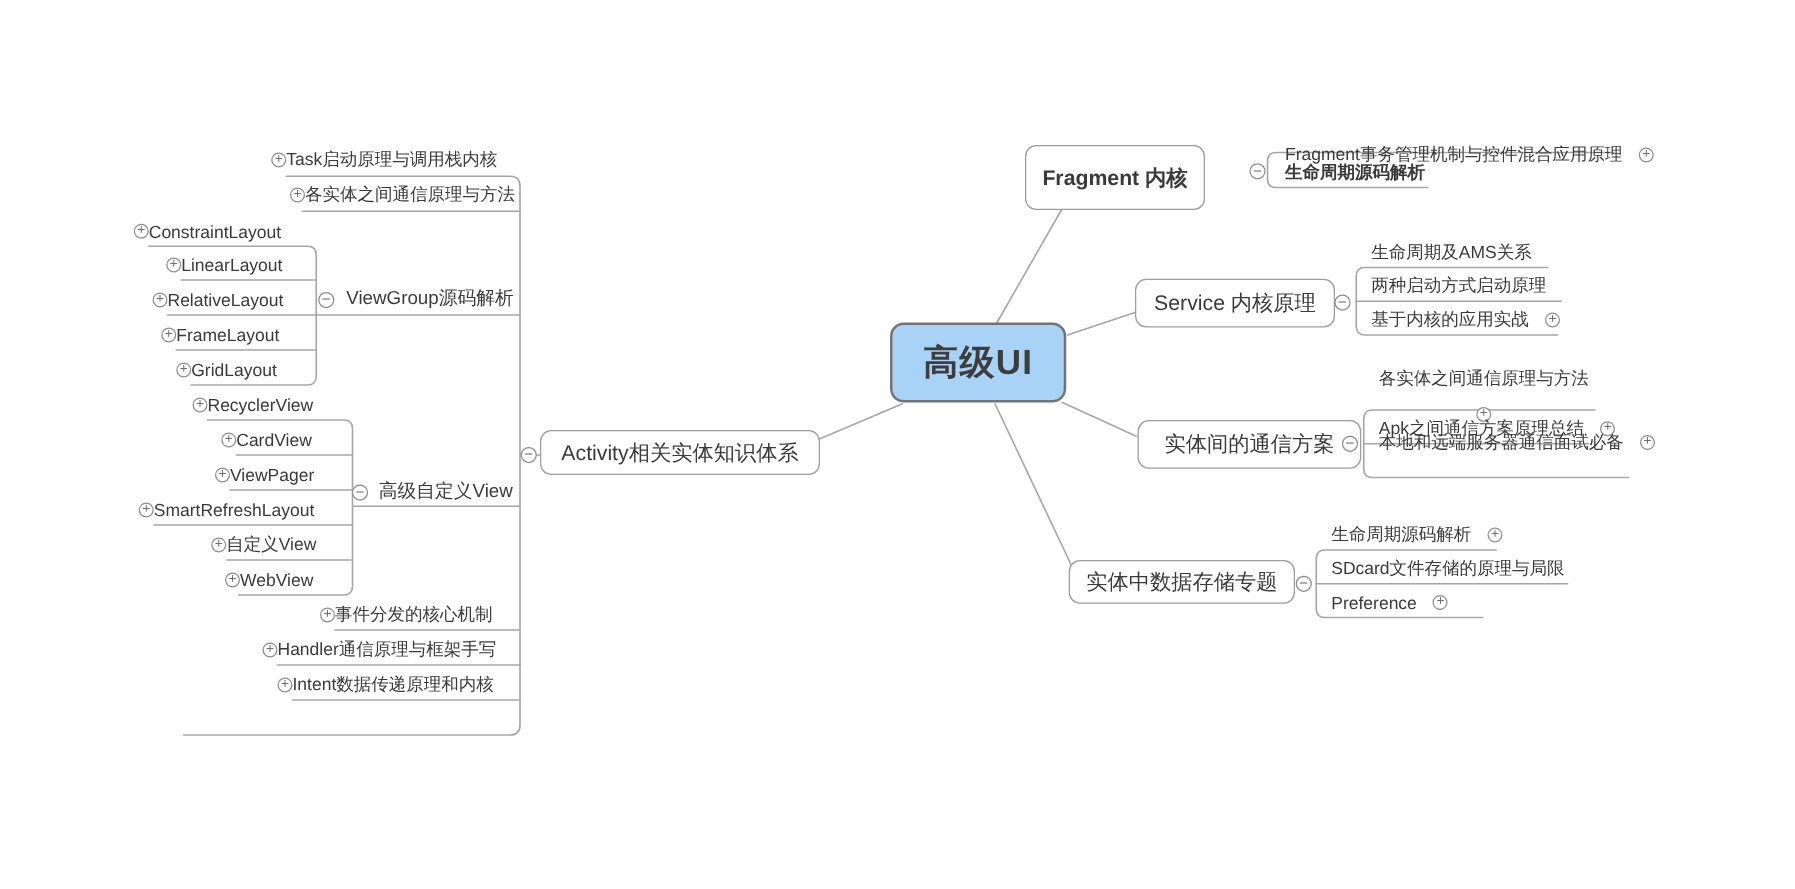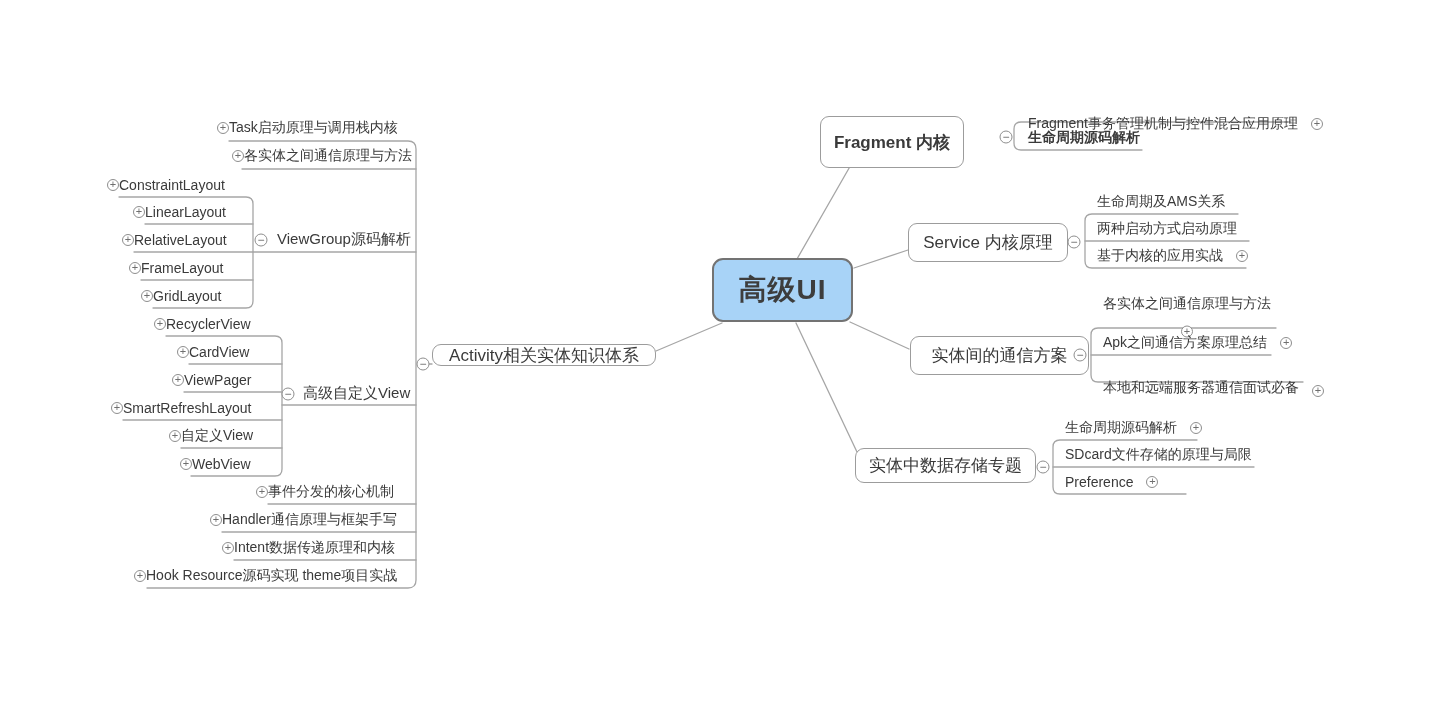--- a/index.html
+++ b/index.html
@@ -85,21 +85,21 @@
 
       <g>
         <path d="M1197,440 H1060 Q1053,440 1053,447 V487 Q1053,494 1060,494 H1186"></path>
         <path d="M1053,467 H1254"></path>
       </g>
     </g>
   </svg>
 
   <div class="topic root" style="left:712px;top:258px;width:141px;height:64px;">高级UI</div>
 
-  <div class="topic" style="left:432px;top:344px;width:224px;height:22px;">Activity相关实体知识体系</div>
+  <div class="topic" style="left:432px;top:344px;width:224px;height:36px;">Activity相关实体知识体系</div>
   <div class="topic" style="left:820px;top:116px;width:144px;height:52px;font-weight:bold;">Fragment 内核</div>
   <div class="topic" style="left:908px;top:223px;width:160px;height:39px;">Service 内核原理</div>
   <div class="topic" style="left:910px;top:336px;width:179px;height:39px;">实体间的通信方案</div>
   <div class="topic" style="left:855px;top:448px;width:181px;height:35px;">实体中数据存储专题</div>
 
   <span class="ticon" style="left:423px;top:364px;"></span>
   <span class="ticon" style="left:1006px;top:137px;"></span>
   <span class="ticon" style="left:1074px;top:242px;"></span>
   <span class="ticon" style="left:1080px;top:355px;"></span>
   <span class="ticon" style="left:1043px;top:467px;"></span>
@@ -166,24 +166,20 @@
     <span>事件分发的核心机制</span>
     </div>
   <div class="leaf" style="left:210px;top:520px;">
     <span class="picon"></span>
     <span>Handler通信原理与框架手写</span>
     </div>
   <div class="leaf" style="left:222px;top:548px;">
     <span class="picon"></span>
     <span>Intent数据传递原理和内核</span>
     </div>
-  <div class="leaf" style="left:134px;top:576px;">
-    <span class="picon"></span>
-    <span>Hook Resource源码实现 theme项目实战</span>
-    </div>
 
   <div class="leaf r" style="left:1028px;top:124px;">
     <span>Fragment事务管理机制与控件混合应用原理</span>
     <span class="picon"></span>
     </div>
   <div class="leaf r" style="left:1028px;top:138px;font-weight:bold;">
     <span>生命周期源码解析</span>
     </div>
 
   <div class="leaf r" style="left:1097px;top:202px;">
@@ -198,21 +194,21 @@
     </div>
 
   <div class="leaf r" style="left:1103px;top:316px;flex-direction:column;">
     <span>各实体之间通信原理与方法</span>
     <span class="picon"></span>
     </div>
   <div class="leaf r" style="left:1103px;top:343px;">
     <span>Apk之间通信方案原理总结</span>
     <span class="picon"></span>
     </div>
-  <div class="leaf r" style="left:1103px;top:388px;align-items:flex-end;">
+  <div class="leaf r" style="left:1103px;top:354px;">
     <span>本地和远端服务器通信面试必备</span>
     <span class="picon"></span>
     </div>
 
   <div class="leaf r" style="left:1065px;top:428px;">
     <span>生命周期源码解析</span>
     <span class="picon"></span>
     </div>
   <div class="leaf r" style="left:1065px;top:455px;">
     <span>SDcard文件存储的原理与局限</span>

